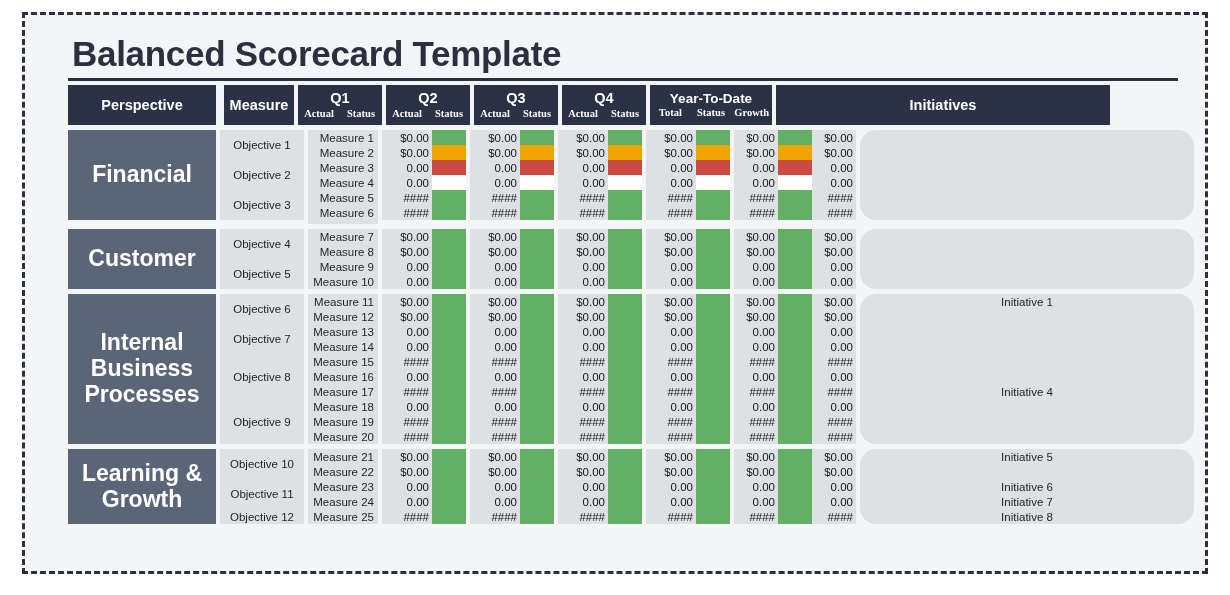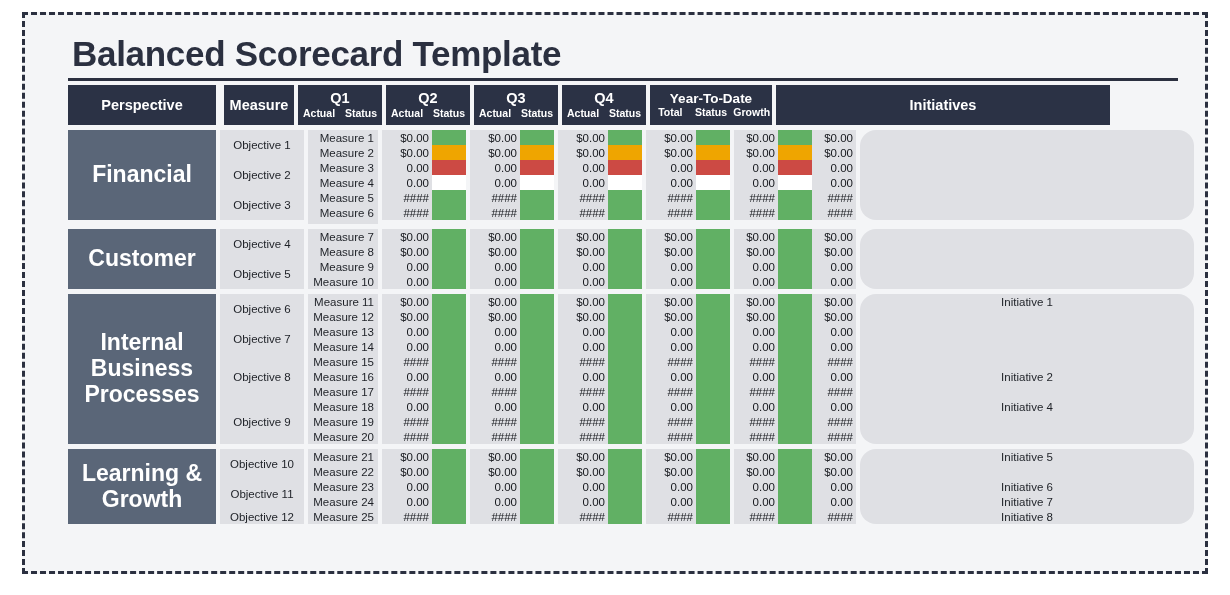--- a/index.html
+++ b/index.html
@@ -74,20 +74,21 @@
     line-height: 1.15;
     white-space: nowrap;
   }
   .hdr-main.small { font-size: 13.5px; }
   .hdr-sub {
     display: flex;
     font-size: 10.5px;
     font-weight: bold;
     line-height: 1.1;
     margin-top: 1px;
+    font-family: Liberation Serif, serif;
   }
   .hdr-sub > span { flex: 1 1 0; text-align: center; white-space: nowrap; }
 
   
   .block { margin-bottom: 5px; }
   .persp-cell {
     background: #5a6678;
     color: #ffffff;
     font-size: 23px;
     font-weight: bold;
@@ -561,21 +562,20 @@
                 <div class="actual-cell" style="height: 15px;">####</div>
               </div>
             </div>
             <div class="gap"></div>
             <div class="c-init init-col" style="height: 150px;">
               <div class="init-cell" style="height: 15px;">Initiative 1</div>
               <div class="init-cell" style="height: 15px;"></div>
               <div class="init-cell" style="height: 15px;"></div>
               <div class="init-cell" style="height: 15px;"></div>
               <div class="init-cell" style="height: 15px;"></div>
-              <div class="init-cell" style="height: 15px;">Initiative 2</div>
               <div class="init-cell" style="height: 15px;"></div>
               <div class="init-cell" style="height: 15px;">Initiative 4</div>
               <div class="init-cell" style="height: 15px;"></div>
             </div>
           </div>
           <div class="row block">
             <div class="c-persp">
               <div class="persp-cell" style="height: 75px;">Learning &amp; Growth</div>
             </div>
             <div class="gap"></div>

